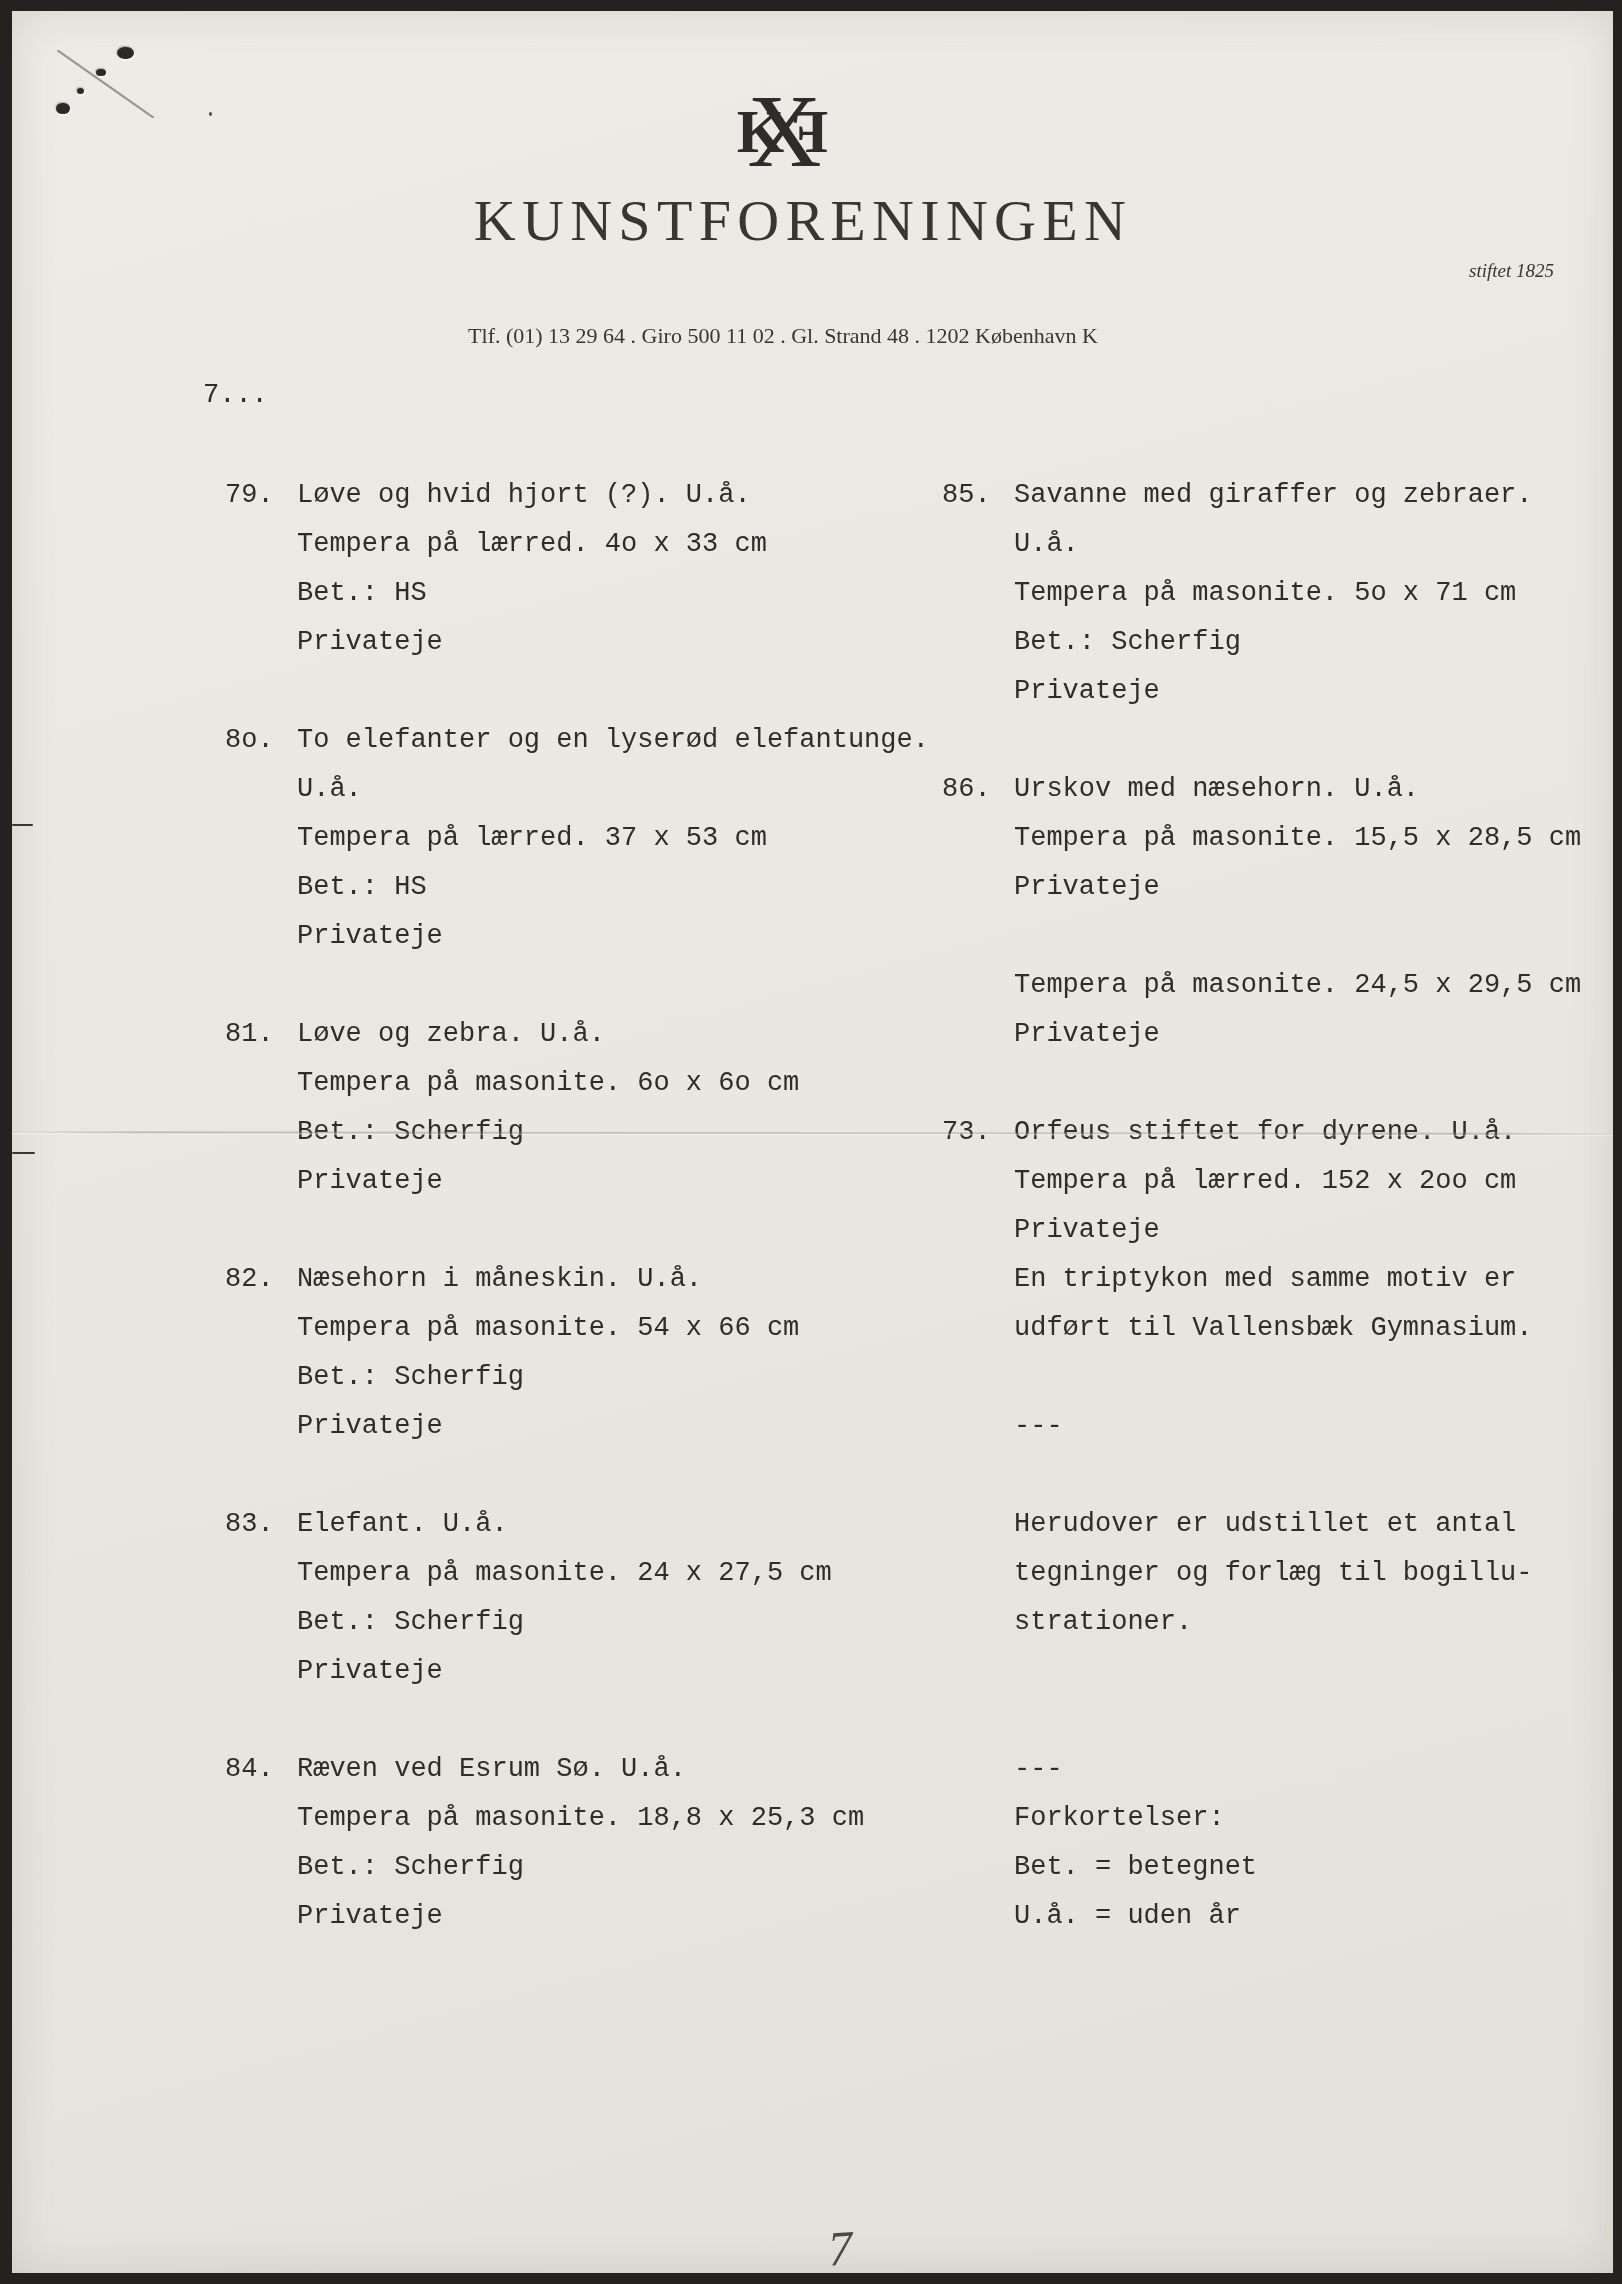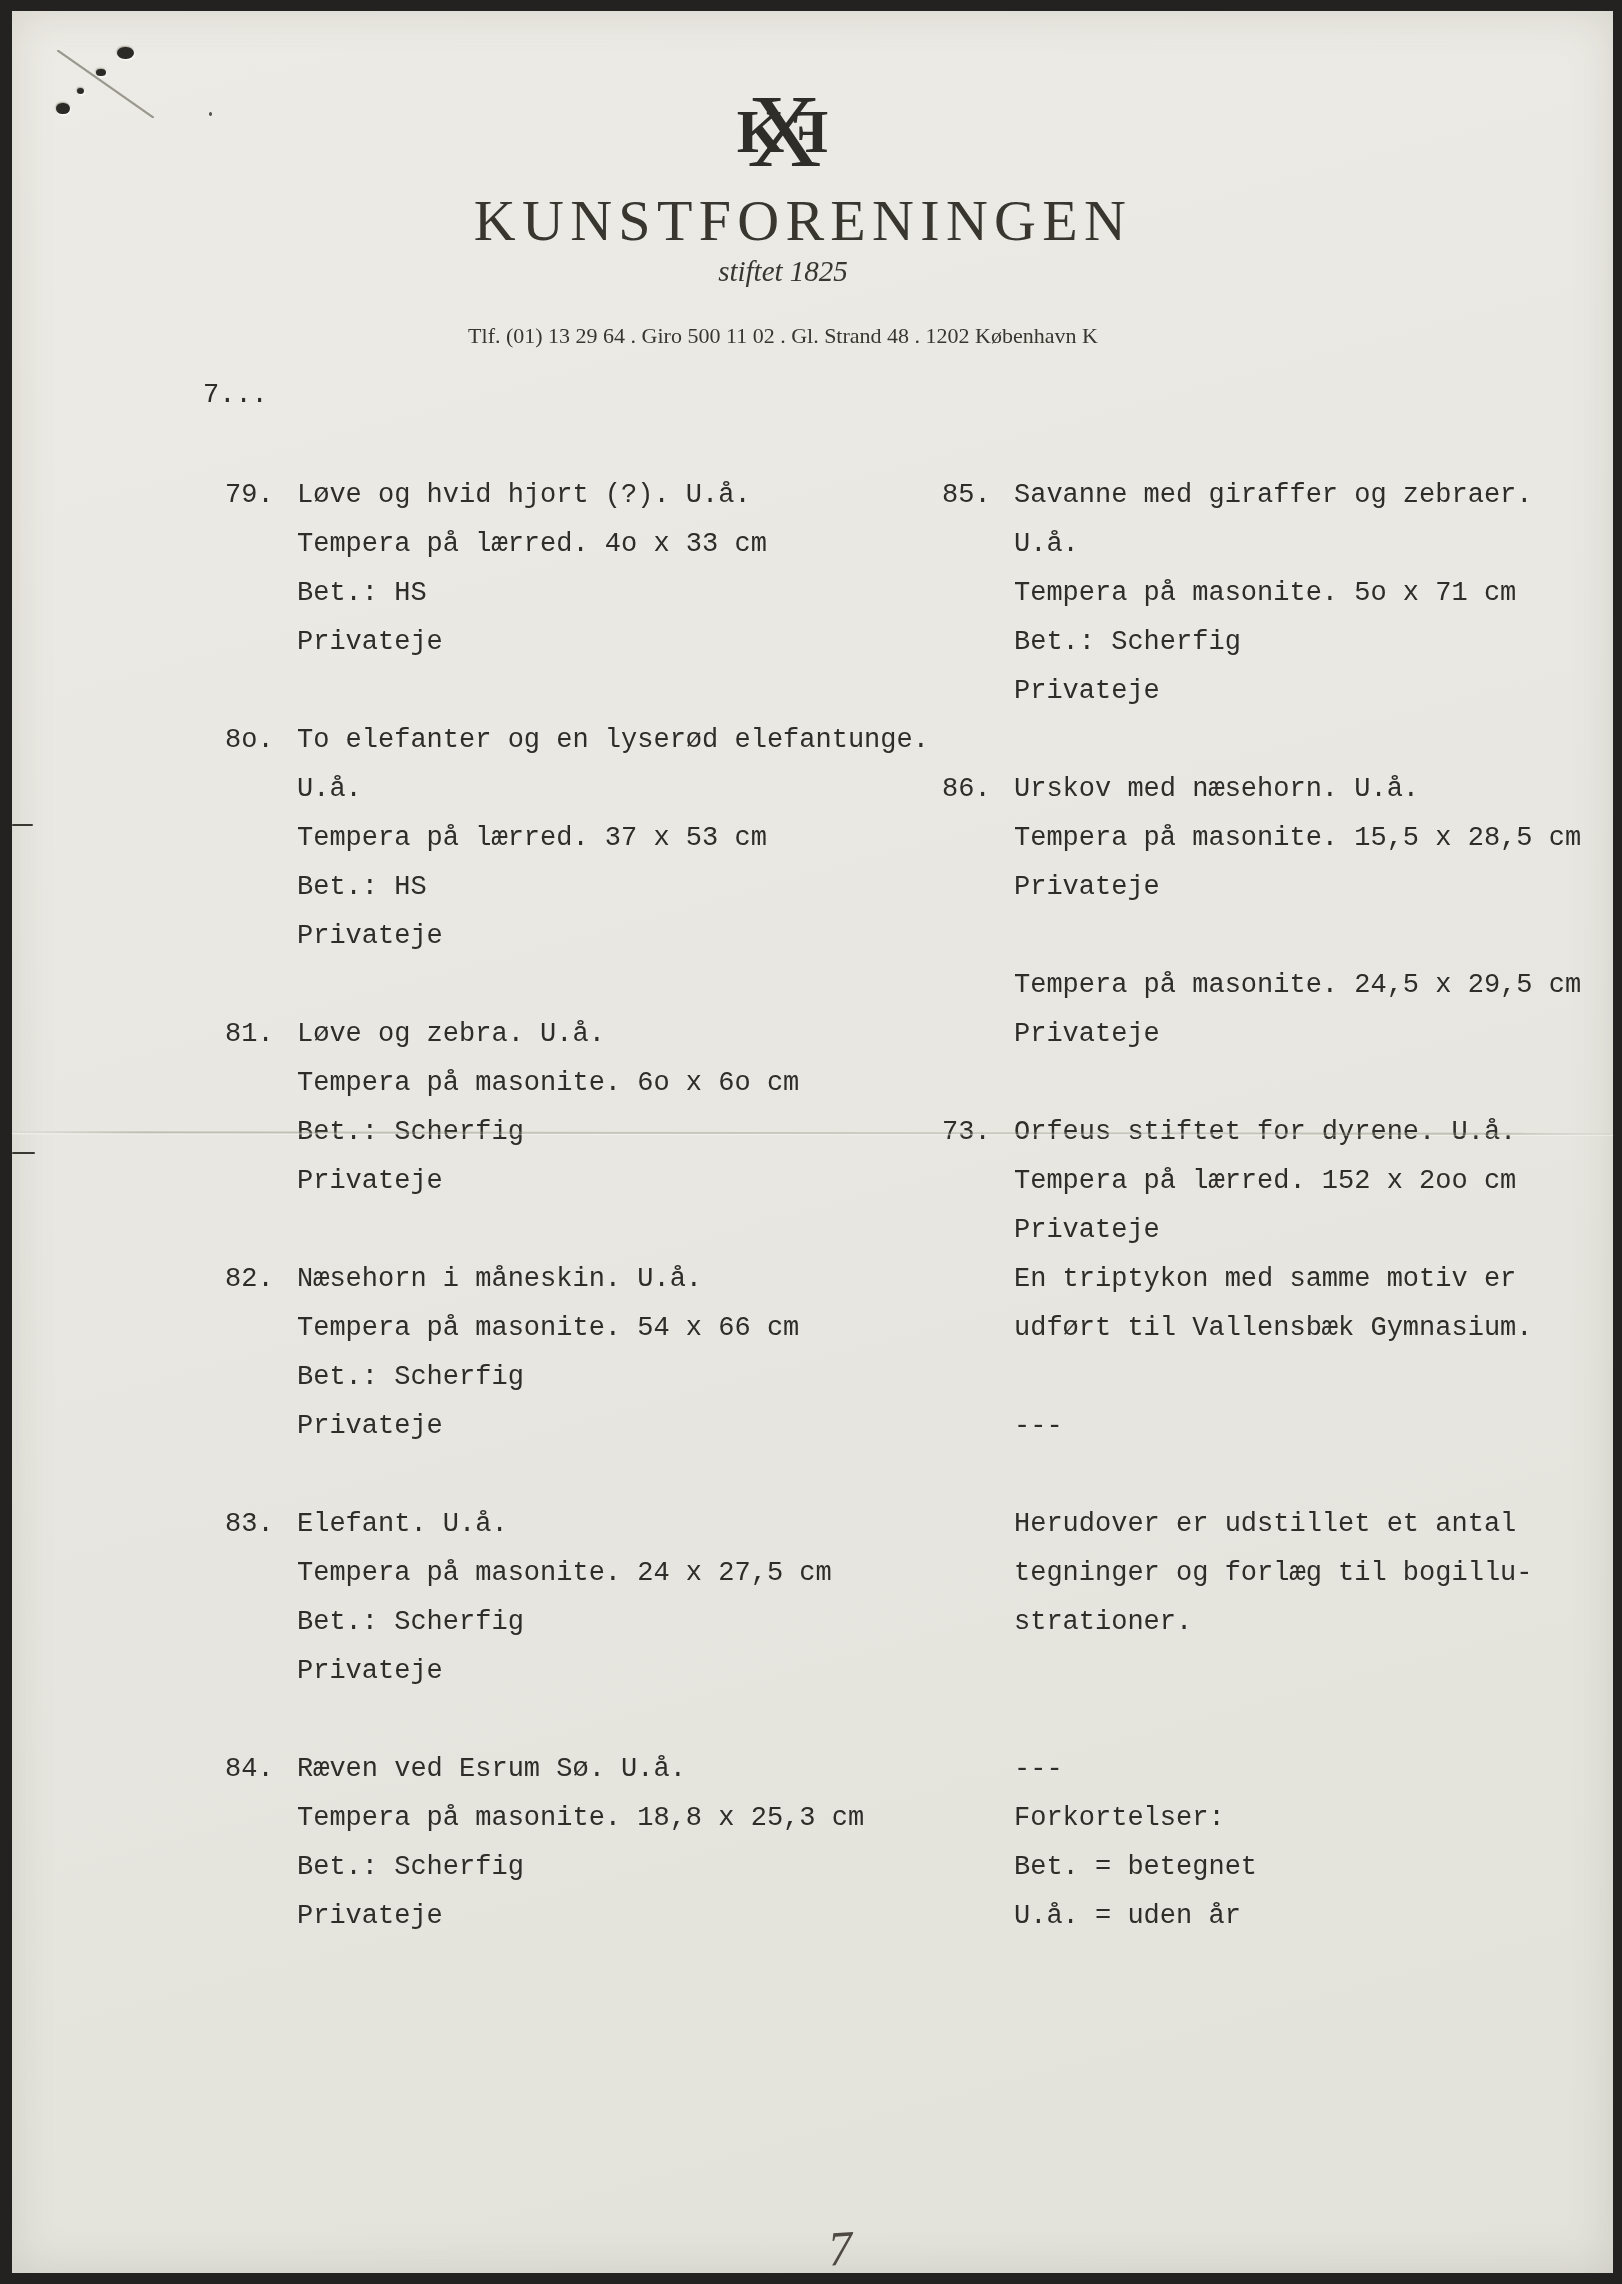--- a/index.html
+++ b/index.html
@@ -30,21 +30,21 @@
     position:absolute;left:50%;top:0;transform:translateX(-50%);
     height:74px;line-height:72px;font-size:103px;font-weight:normal;
   }
   .org-title{
     position:absolute;left:0;top:181px;width:100%;
     font-size:58px;letter-spacing:6.3px;line-height:58px;
     white-space:nowrap;font-weight:400;margin-left:20px;
   }
   .org-sub{
     position:absolute;left:0;top:243px;width:100%;
-    font-style:italic;font-size:29px;line-height:34px;
+    font-style:italic;font-size:19px;line-height:34px;text-align:right;
   }
   .org-contact{
     position:absolute;left:0;top:283px;width:100%;
     font-size:22px;line-height:27px;letter-spacing:0;margin-top:28px;
   }
   
   .tw{
     font-family:"Liberation Mono","DejaVu Sans Mono",monospace;
     font-size:27px;color:#2f2d29;
   }

